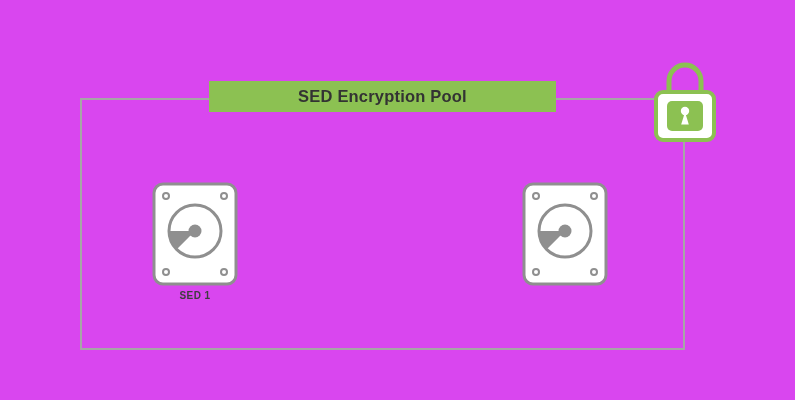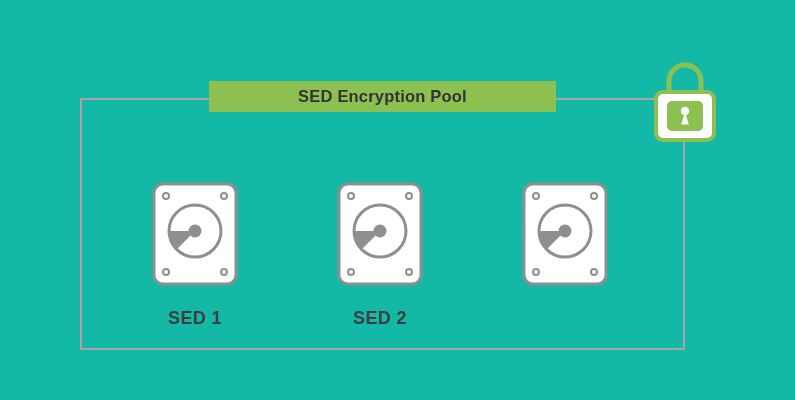--- a/index.html
+++ b/index.html
@@ -4,21 +4,21 @@
 <style>
   html, body {
     margin: 0;
     padding: 0;
     background: #ffffff;
   }
   .canvas {
     position: relative;
     width: 795px;
     height: 400px;
-    background: #14b8a6;
+    background: #d946ef;
     font-family: "Liberation Sans", sans-serif;
     overflow: hidden;
   }
   .pool-boundary {
     position: absolute;
     left: 80px;
     top: 98px;
     width: 605px;
     height: 252px;
     box-sizing: border-box;
@@ -55,22 +55,21 @@
     position: absolute;
     top: 182px;
     width: 86px;
     text-align: center;
     z-index: 2;
   }
   .drive-1 { left: 152px; }
   .drive-2 { left: 337px; }
   .drive-3 { left: 522px; }
   .drive-label {
-    margin-top: 18px;
-    font-size: 18px;
+    font-size: 10px;
     font-weight: bold;
     color: var(--label-text, #3D3D3D);
     letter-spacing: 0.4px;
   }
   
   .green-stroke { stroke: var(--accent-green, #8CC152); }
   .green-fill   { fill:   var(--accent-green, #8CC152); }
   .gray-stroke  { stroke: var(--icon-gray,   #8F8F8F); }
   .gray-fill    { fill:   var(--icon-gray,   #8F8F8F); }
   .wedge-fill   { fill:   var(--icon-gray,   #9B9B9B); }
@@ -107,33 +106,20 @@
       <circle class="gray-stroke" cx="72" cy="14" r="3" fill="none" stroke-width="2"></circle>
       <circle class="gray-stroke" cx="14" cy="90" r="3" fill="none" stroke-width="2"></circle>
       <circle class="gray-stroke" cx="72" cy="90" r="3" fill="none" stroke-width="2"></circle>
       <circle class="gray-stroke" cx="43" cy="49" r="26" fill="none" stroke-width="3"></circle>
       <path class="wedge-fill" d="M43 49 L17 49 A26 26 0 0 0 24.6 67.4 Z"></path>
       <circle class="gray-fill" cx="43" cy="49" r="6.5"></circle>
     </svg>
     <div class="drive-label">SED 1</div>
   </div>
 
-  <div class="drive drive-2">
-    <svg width="86" height="104" viewBox="0 0 86 104">
-      <rect class="gray-stroke" x="2" y="2" width="82" height="100" rx="9" fill="#ffffff" stroke-width="3"></rect>
-      <circle class="gray-stroke" cx="14" cy="14" r="3" fill="none" stroke-width="2"></circle>
-      <circle class="gray-stroke" cx="72" cy="14" r="3" fill="none" stroke-width="2"></circle>
-      <circle class="gray-stroke" cx="14" cy="90" r="3" fill="none" stroke-width="2"></circle>
-      <circle class="gray-stroke" cx="72" cy="90" r="3" fill="none" stroke-width="2"></circle>
-      <circle class="gray-stroke" cx="43" cy="49" r="26" fill="none" stroke-width="3"></circle>
-      <path class="wedge-fill" d="M43 49 L17 49 A26 26 0 0 0 24.6 67.4 Z"></path>
-      <circle class="gray-fill" cx="43" cy="49" r="6.5"></circle>
-    </svg>
-    <div class="drive-label">SED 2</div>
-  </div>
 
   <div class="drive drive-3">
     <svg width="86" height="104" viewBox="0 0 86 104">
       <rect class="gray-stroke" x="2" y="2" width="82" height="100" rx="9" fill="#ffffff" stroke-width="3"></rect>
       <circle class="gray-stroke" cx="14" cy="14" r="3" fill="none" stroke-width="2"></circle>
       <circle class="gray-stroke" cx="72" cy="14" r="3" fill="none" stroke-width="2"></circle>
       <circle class="gray-stroke" cx="14" cy="90" r="3" fill="none" stroke-width="2"></circle>
       <circle class="gray-stroke" cx="72" cy="90" r="3" fill="none" stroke-width="2"></circle>
       <circle class="gray-stroke" cx="43" cy="49" r="26" fill="none" stroke-width="3"></circle>
       <path class="wedge-fill" d="M43 49 L17 49 A26 26 0 0 0 24.6 67.4 Z"></path>

